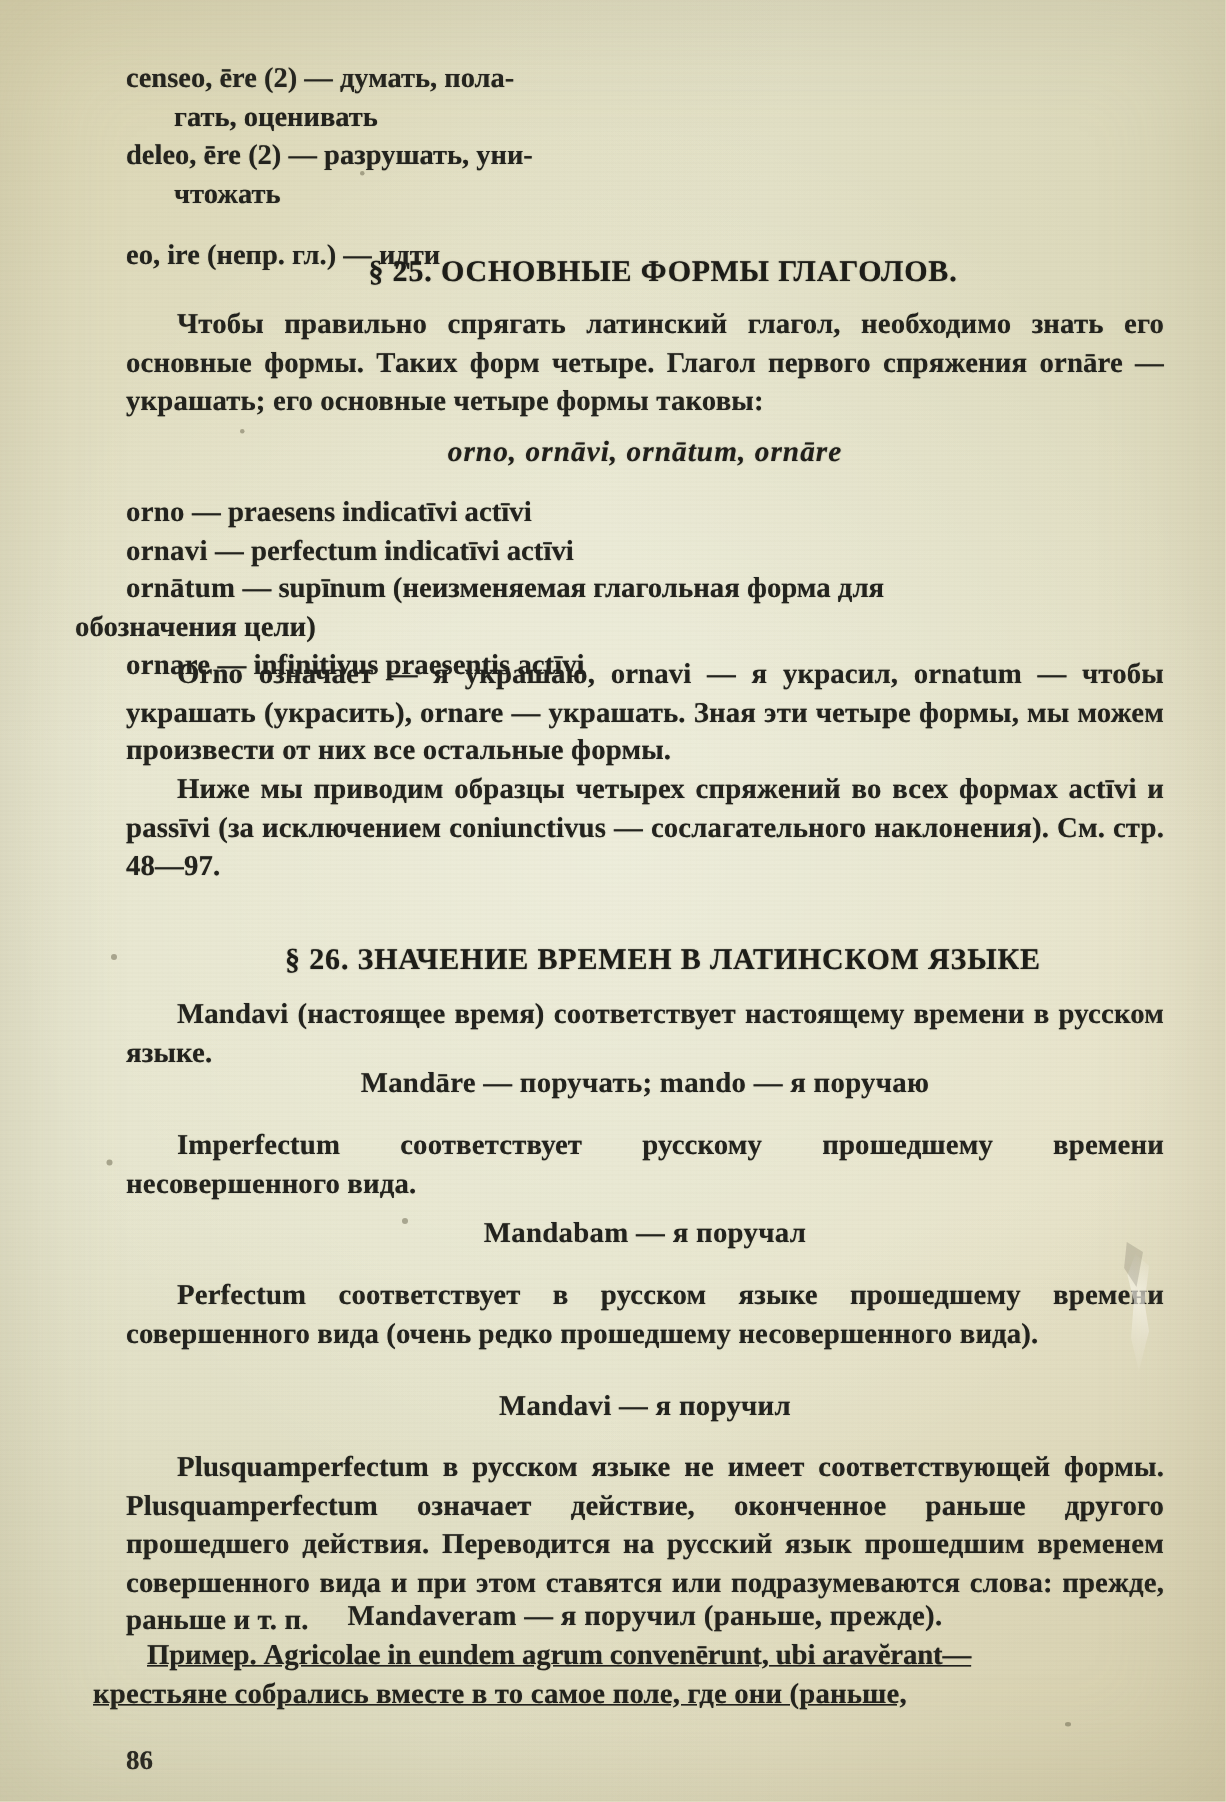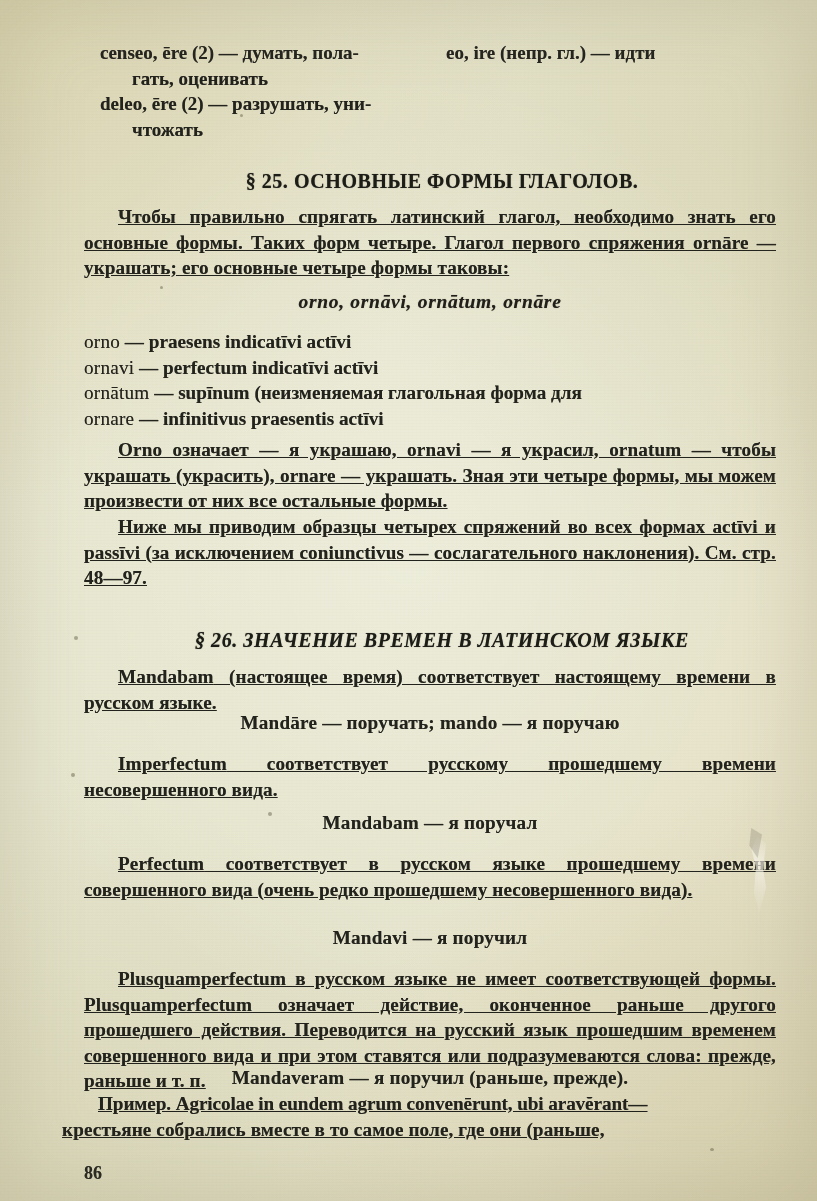--- a/index.html
+++ b/index.html
@@ -61,31 +61,32 @@
     font-size: 19.2px;
     line-height: 25.6px;
     text-align: justify;
     text-justify: inter-word;
     margin: 0;
     letter-spacing: 0.1px;
     font-weight: 600;
     color: #23231e;
     text-shadow: 0 0 0.65px rgba(40,38,28,0.55);
   }
-  .p.indent { text-indent: 34px; text-decoration: underline; }
+  .p.indent { text-indent: 34px; }
   .p.last { text-align: left; }
 
   
   #vocab {
     position: absolute;
-    left: 16px;
+    left: 0;
     top: 40px;
     width: 692px;
     display: flex;
-    gap: 0px;
+    gap: 16px;
+    flex-direction: column;
   }
   #vocab .col { width: 346px; }
   .voc-line {
     font-size: 19px;
     line-height: 25.5px;
     font-weight: 600;
     color: #23231e;
     white-space: nowrap;
     text-shadow: 0 0 0.65px rgba(40,38,28,0.5);
   }
@@ -95,21 +96,21 @@
   .heading {
     text-align: center;
     font-size: 20px;
     font-weight: 700;
     letter-spacing: 0.55px;
     color: #1d1d18;
     text-shadow: 0 0 0.8px rgba(35,33,25,0.7);
     margin: 12px;
   }
   #h25 { position: absolute; left: 0; top: 158px; width: 692px; }
-  #h26 { position: absolute; left: 0; top: 617px; width: 692px; font-style: italic; }
+  #h26 { position: absolute; left: 0; top: 617px; width: 692px; }
 
   
   .display-bi {
     text-align: center;
     font-style: italic;
     font-weight: 700;
     font-size: 19.5px;
     letter-spacing: 0.7px;
     color: #201f1a;
     margin: 0;
@@ -129,21 +130,21 @@
 
   
   .def {
     font-size: 19.2px;
     line-height: 25.5px;
     font-weight: 600;
     color: #23231e;
     margin: 0;
     text-shadow: 0 0 0.65px rgba(40,38,28,0.5);
   }
-  .def .lemma { font-weight: 400; letter-spacing: 0.2px; margin-top: 12px; }
+  .def .lemma { font-weight: 700; letter-spacing: 0.2px; margin-top: 12px; }
 
   b.lemma-inline { font-weight: 800; }
 
   
   .blk { position: absolute; left: 0; width: 692px; }
 
   
   #folio {
     position: absolute;
     left: 0;
@@ -200,35 +201,36 @@
     </div>
 
     <div class="blk" style="top:291px;">
       <p class="display-bi">orno, ornāvi, ornātum, ornāre</p>
     </div>
 
     <div class="blk" style="top:329px;">
       <p class="def"><span class="lemma">orno</span><span> — praesens indicatīvi actīvi</span></p>
       <p class="def"><span class="lemma">ornavi</span><span> — perfectum indicatīvi actīvi</span></p>
       <p class="def" style="text-align:justify;"><span class="lemma">ornātum</span><span> — supīnum (неизменяемая глагольная форма для</span></p>
+      <p class="def" style="margin-left:-34px;"><span>обозначения цели)</span></p>
       <p class="def"><span class="lemma">ornare</span><span> — infinitivus praesentis actīvi</span></p>
     </div>
 
     <div class="blk" style="top:437px;">
       <p class="p indent">Orno означает — я украшаю, ornavi — я украсил, ornatum — чтобы украшать (украсить), ornare — украшать. Зная эти четыре формы, мы можем произвести от них все остальные формы.</p>
     </div>
 
     <div class="blk" style="top:514px;">
       <p class="p indent">Ниже мы приводим образцы четырех спряжений во всех формах actīvi и passīvi (за исключением coniunctivus — сослагательного наклонения). См. стр. 48—97.</p>
     </div>
 
     <h2 id="h26" class="heading">§ 26. ЗНАЧЕНИЕ ВРЕМЕН В ЛАТИНСКОМ ЯЗЫКЕ</h2>
 
     <div class="blk" style="top:664px;">
-      <p class="p indent"><b class="lemma-inline">Mandabam</b><span> (настоящее время) соответствует настоящему времени в русском языке.</span></p>
+      <p class="p indent"><b class="lemma-inline">Mandavi</b><span> (настоящее время) соответствует настоящему времени в русском языке.</span></p>
     </div>
     <div class="blk" style="top:712px;">
       <p class="display">Mandāre — поручать; mando — я поручаю</p>
     </div>
 
     <div class="blk" style="top:751px;">
       <p class="p indent"><b class="lemma-inline">Imperfectum</b><span> соответствует русскому прошедшему времени несовершенного вида.</span></p>
     </div>
     <div class="blk" style="top:812px;">
       <p class="display">Mandabam — я поручал</p>

